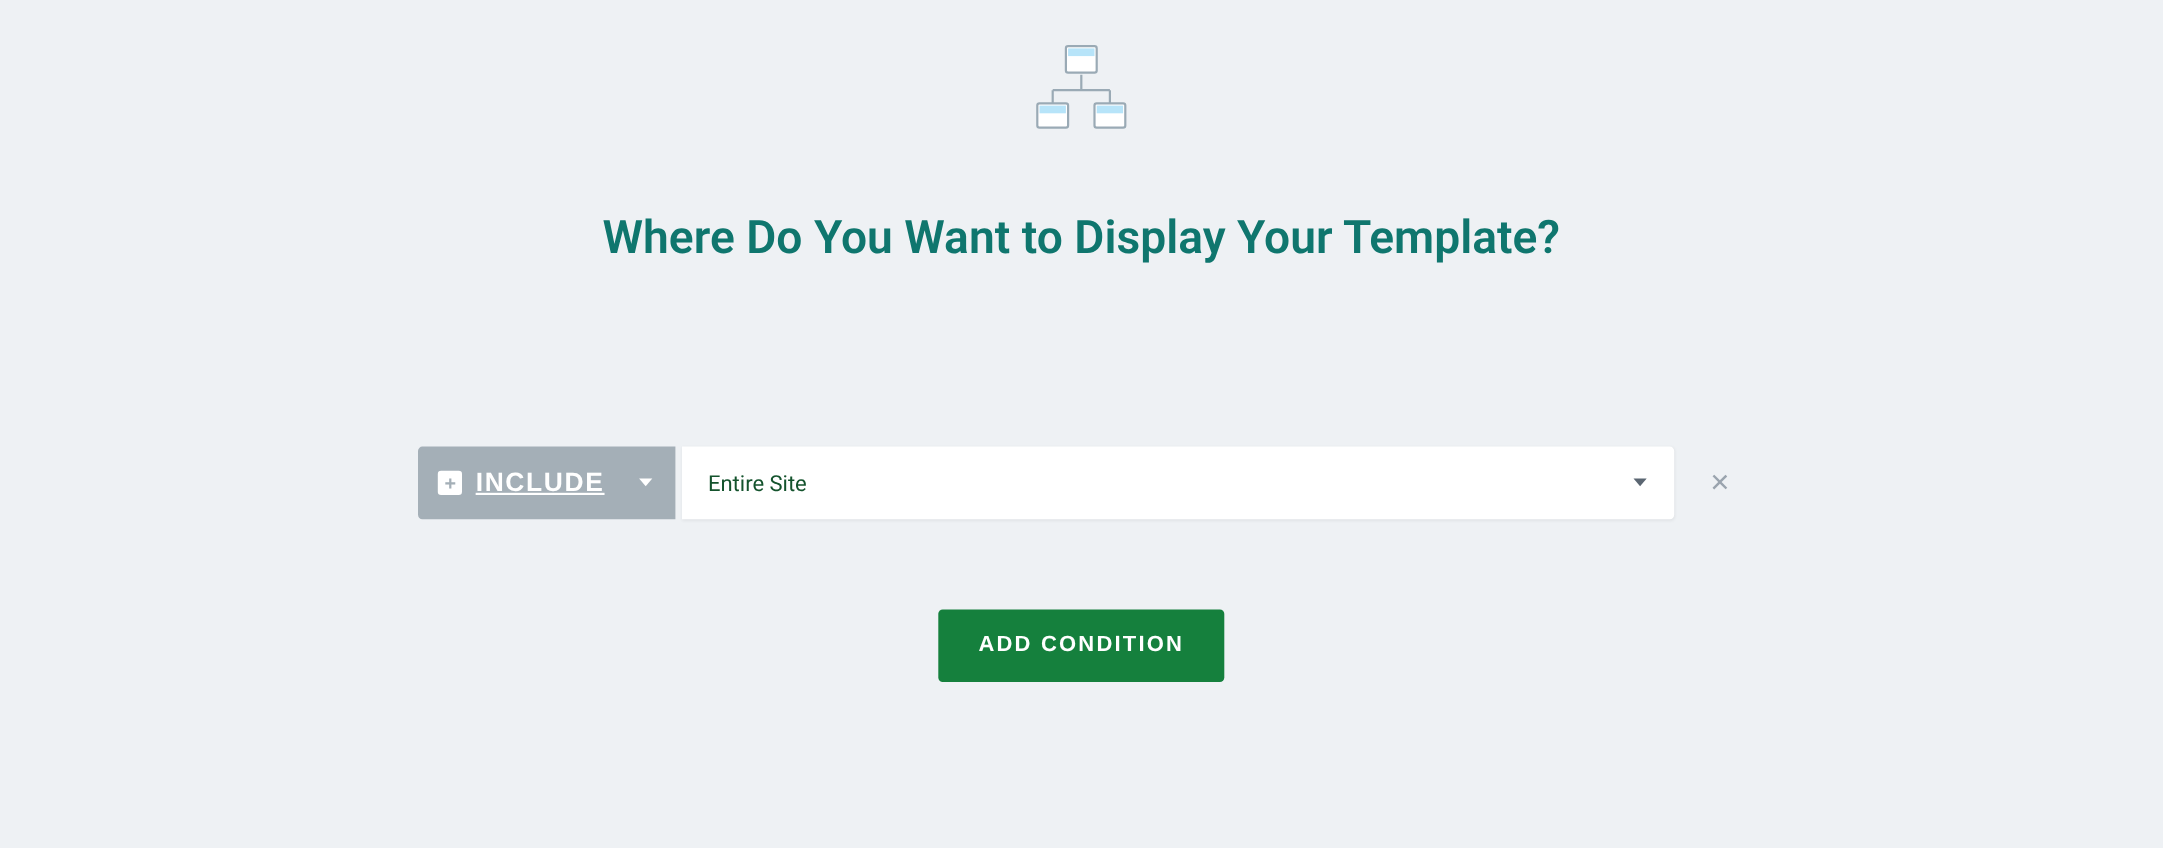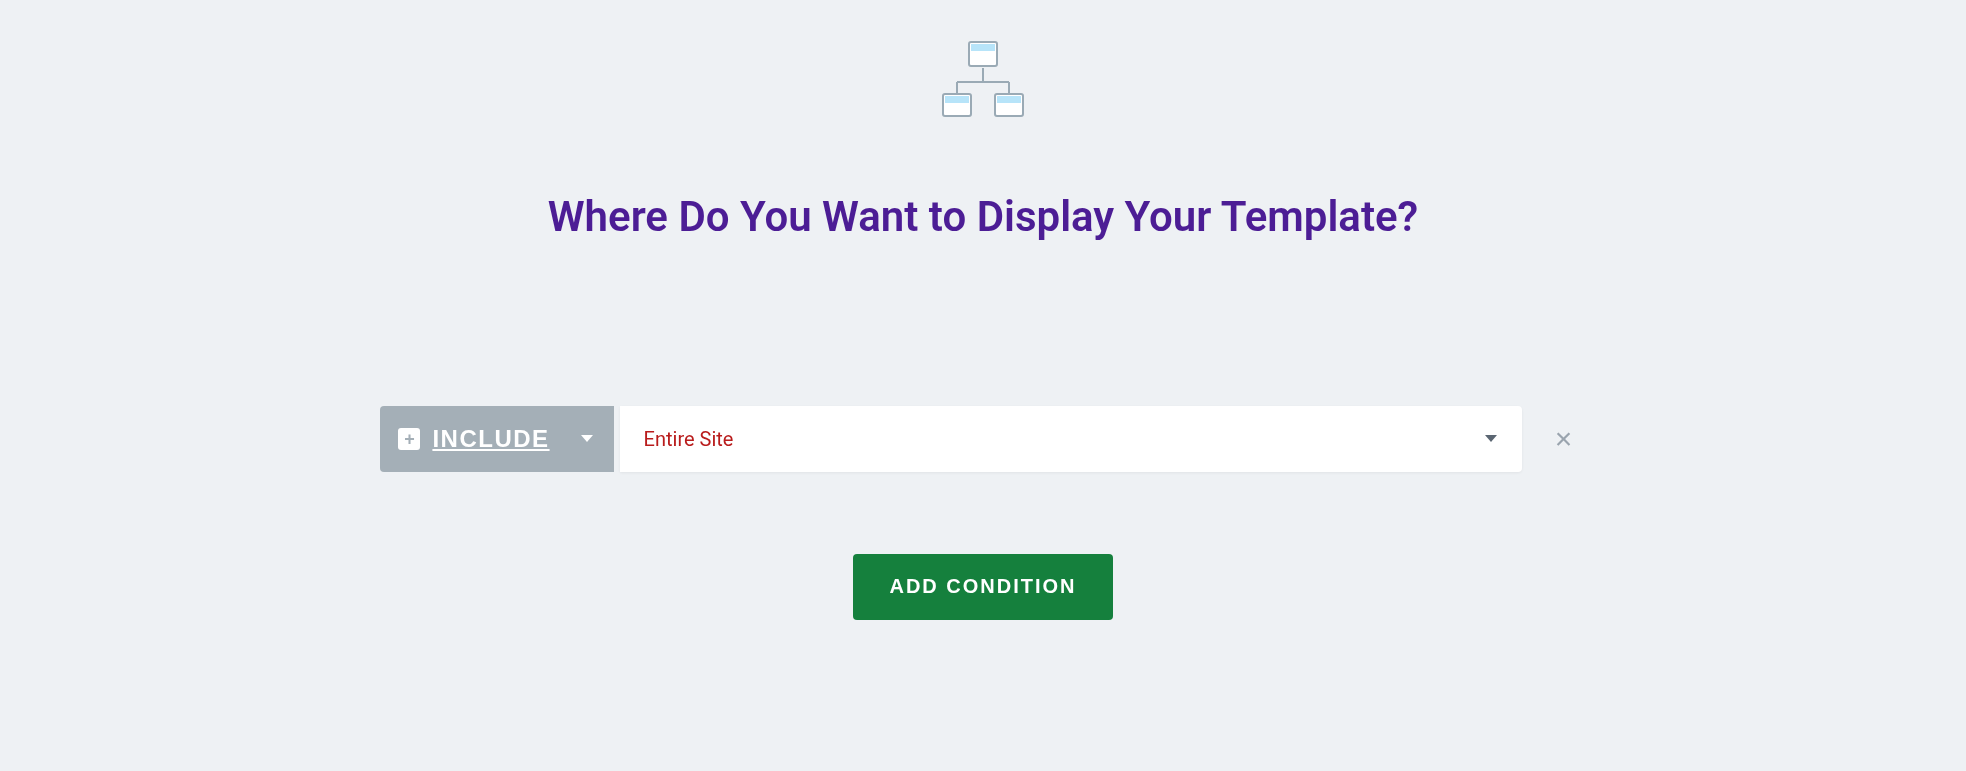--- a/index.html
+++ b/index.html
@@ -18,21 +18,21 @@
     flex-direction: column;
     align-items: center;
     padding-top: 40px;
   }
   .icon-wrap {
     margin-bottom: 70px;
   }
   .title {
     font-size: 42px;
     font-weight: 600;
-    color: #4c1d95;
+    color: #0f766e;
     text-align: center;
     margin-bottom: 36px;
   }
   .subtitle {
     font-size: 25px;
     font-weight: 400;
     color: #9aa4ae;
     line-height: 1.55;
     text-align: center;
     max-width: 1100px;
@@ -86,21 +86,21 @@
     border-radius: 0 4px 4px 0;
     display: flex;
     align-items: center;
     justify-content: space-between;
     padding: 0 24px;
     cursor: pointer;
     box-shadow: 0 1px 3px rgba(0,0,0,0.06);
   }
   .scope-label {
     font-size: 20px;
-    color: #b91c1c;
+    color: #14532d;
   }
   .scope-caret {
     color: #5b6672;
   }
   .remove-btn {
     background: none;
     border: none;
     color: #9aa4ae;
     font-size: 30px;
     cursor: pointer;

